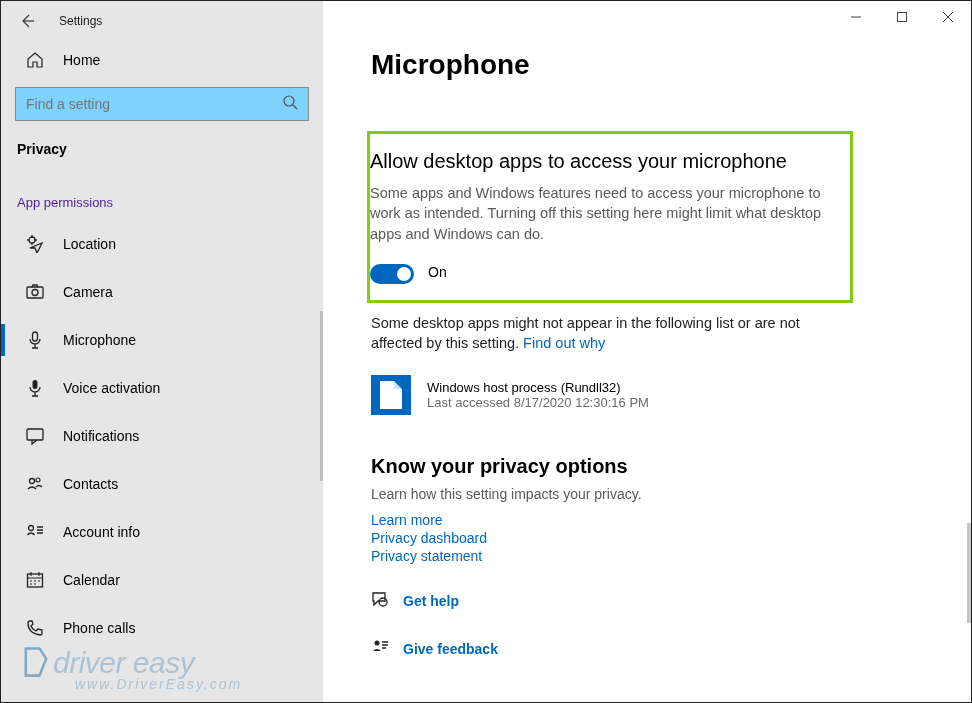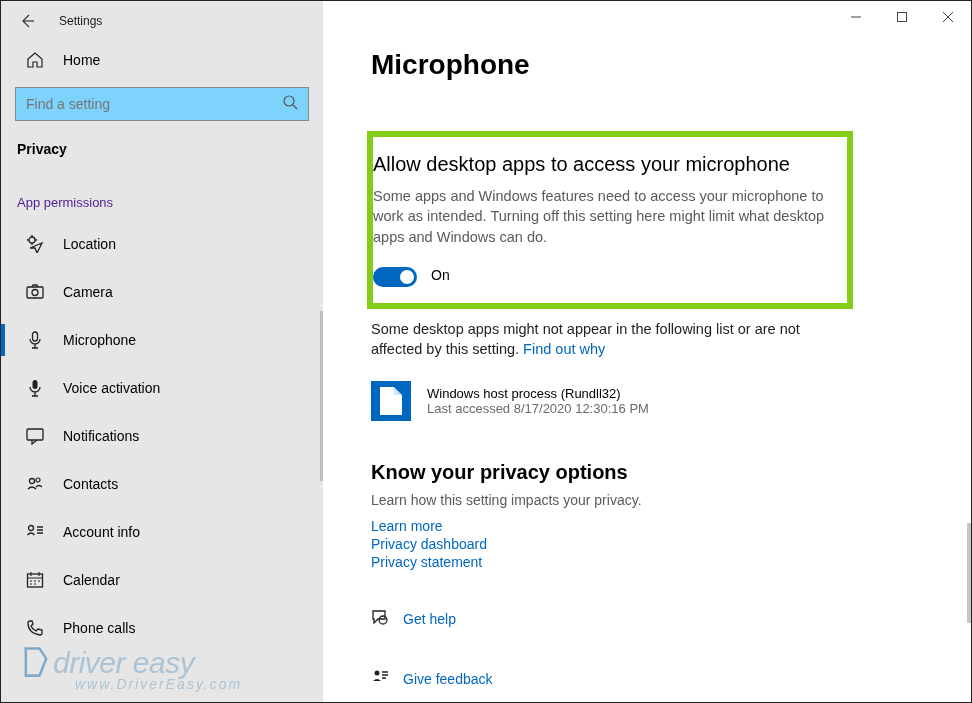--- a/index.html
+++ b/index.html
@@ -19,40 +19,40 @@
 .section-header { font-size: 13px; color: #4c1d95; padding: 8px 14px 10px 16px; }
 .nav-item { display: flex; align-items: center; height: 48px; padding-left: 24px; cursor: pointer; position: relative; }
 .nav-item .icon { width: 20px; display: flex; justify-content: center; color: #222; }
 .nav-item .lbl { margin-left: 18px; font-size: 14px; }
 .nav-item.selected::before { content: ""; position: absolute; left: 0; top: 8px; bottom: 8px; width: 4px; background: #0067c0; }
 .main { flex: 1; background: #fff; position: relative; overflow: hidden; }
 .winbtns { position: absolute; top: 0; right: 0; display: flex; }
 .winbtn { width: 46px; height: 32px; display: flex; align-items: center; justify-content: center; cursor: pointer; color: #444; }
 .content { padding: 48px 20px 20px 48px; height: 100%; overflow-y: auto; position: relative; }
 .page-title { font-size: 28px; font-weight: 600; margin-bottom: 50px; }
-.highlight-box { border: 6px solid #84cc16; padding: 16px 18px 16px 0; width: 486px; margin-left: -4px; margin-bottom: 10px; }
+.highlight-box { border: 3px solid #84cc16; padding: 16px 18px 16px 0; width: 486px; margin-left: -4px; margin-bottom: 10px; }
 .sub-h { font-size: 20px; font-weight: 400; margin-bottom: 10px; }
 .desc { font-size: 14.5px; color: #5a5a5a; line-height: 1.4; max-width: 460px; }
 .toggle-row { display: flex; align-items: flex-start; margin-top: 20px; }
 .toggle { width: 44px; height: 20px; border-radius: 10px; background: #0067c0; position: relative; cursor: pointer; }
 .toggle .knob { position: absolute; right: 3px; top: 3px; width: 14px; height: 14px; border-radius: 50%; background: #fff; }
 .toggle-lbl { margin-left: 14px; font-size: 14px; }
 .note { font-size: 14.5px; color: #222; max-width: 460px; margin-top: 4px; line-height: 1.4; }
 .link { color: #0067c0; cursor: pointer; }
 .app-row { display: flex; align-items: center; margin-top: 22px; margin-bottom: 40px; }
 .app-icon { width: 40px; height: 40px; background: #0067c0; display: flex; align-items: center; justify-content: center; }
 .app-icon .page { width: 22px; height: 28px; background: #fff; position: relative; }
 .app-icon .page::after { content: ""; position: absolute; top: 0; right: 0; border-top: 8px solid #0067c0; border-left: 8px solid #cfe4f6; }
 .app-text { margin-left: 16px; }
 .app-name { font-size: 13px; }
 .app-time { font-size: 13px; color: #6a6a6a; }
 .privacy-h { font-size: 20px; margin-bottom: 8px; }
 .privacy-desc { font-size: 14px; color: #5a5a5a; margin-bottom: 10px; }
 .link-stack .link { display: block; font-size: 14px; margin-bottom: 2px; }
-.help-row { display: flex; align-items: center; margin-top: 38px; }
+.help-row { display: flex; align-items: center; margin-top: 26px; font-weight: bold; }
 .help-row .hicon { width: 22px; color: #222; }
 .help-row .link { margin-left: 10px; font-size: 14px; }
 .watermark { position: absolute; left: 18px; bottom: 10px; font-size: 30px; font-style: italic; color: rgba(60,130,180,0.35); font-weight: 400; pointer-events: none; letter-spacing: -0.5px; }
 .watermark .sub { font-size: 14px; display: block; letter-spacing: 2px; margin-top: -4px; margin-left: 56px; }
 .scroll-track2 { position: absolute; right: 0; top: 522px; width: 4px; height: 100px; background: #c6c6c6; }
 .vscroll-sidebar { position: absolute; width: 4px; background: #bdbdbd; left: 319px; top: 310px; height: 170px; }
 </style>
 </head>
 <body>
 

